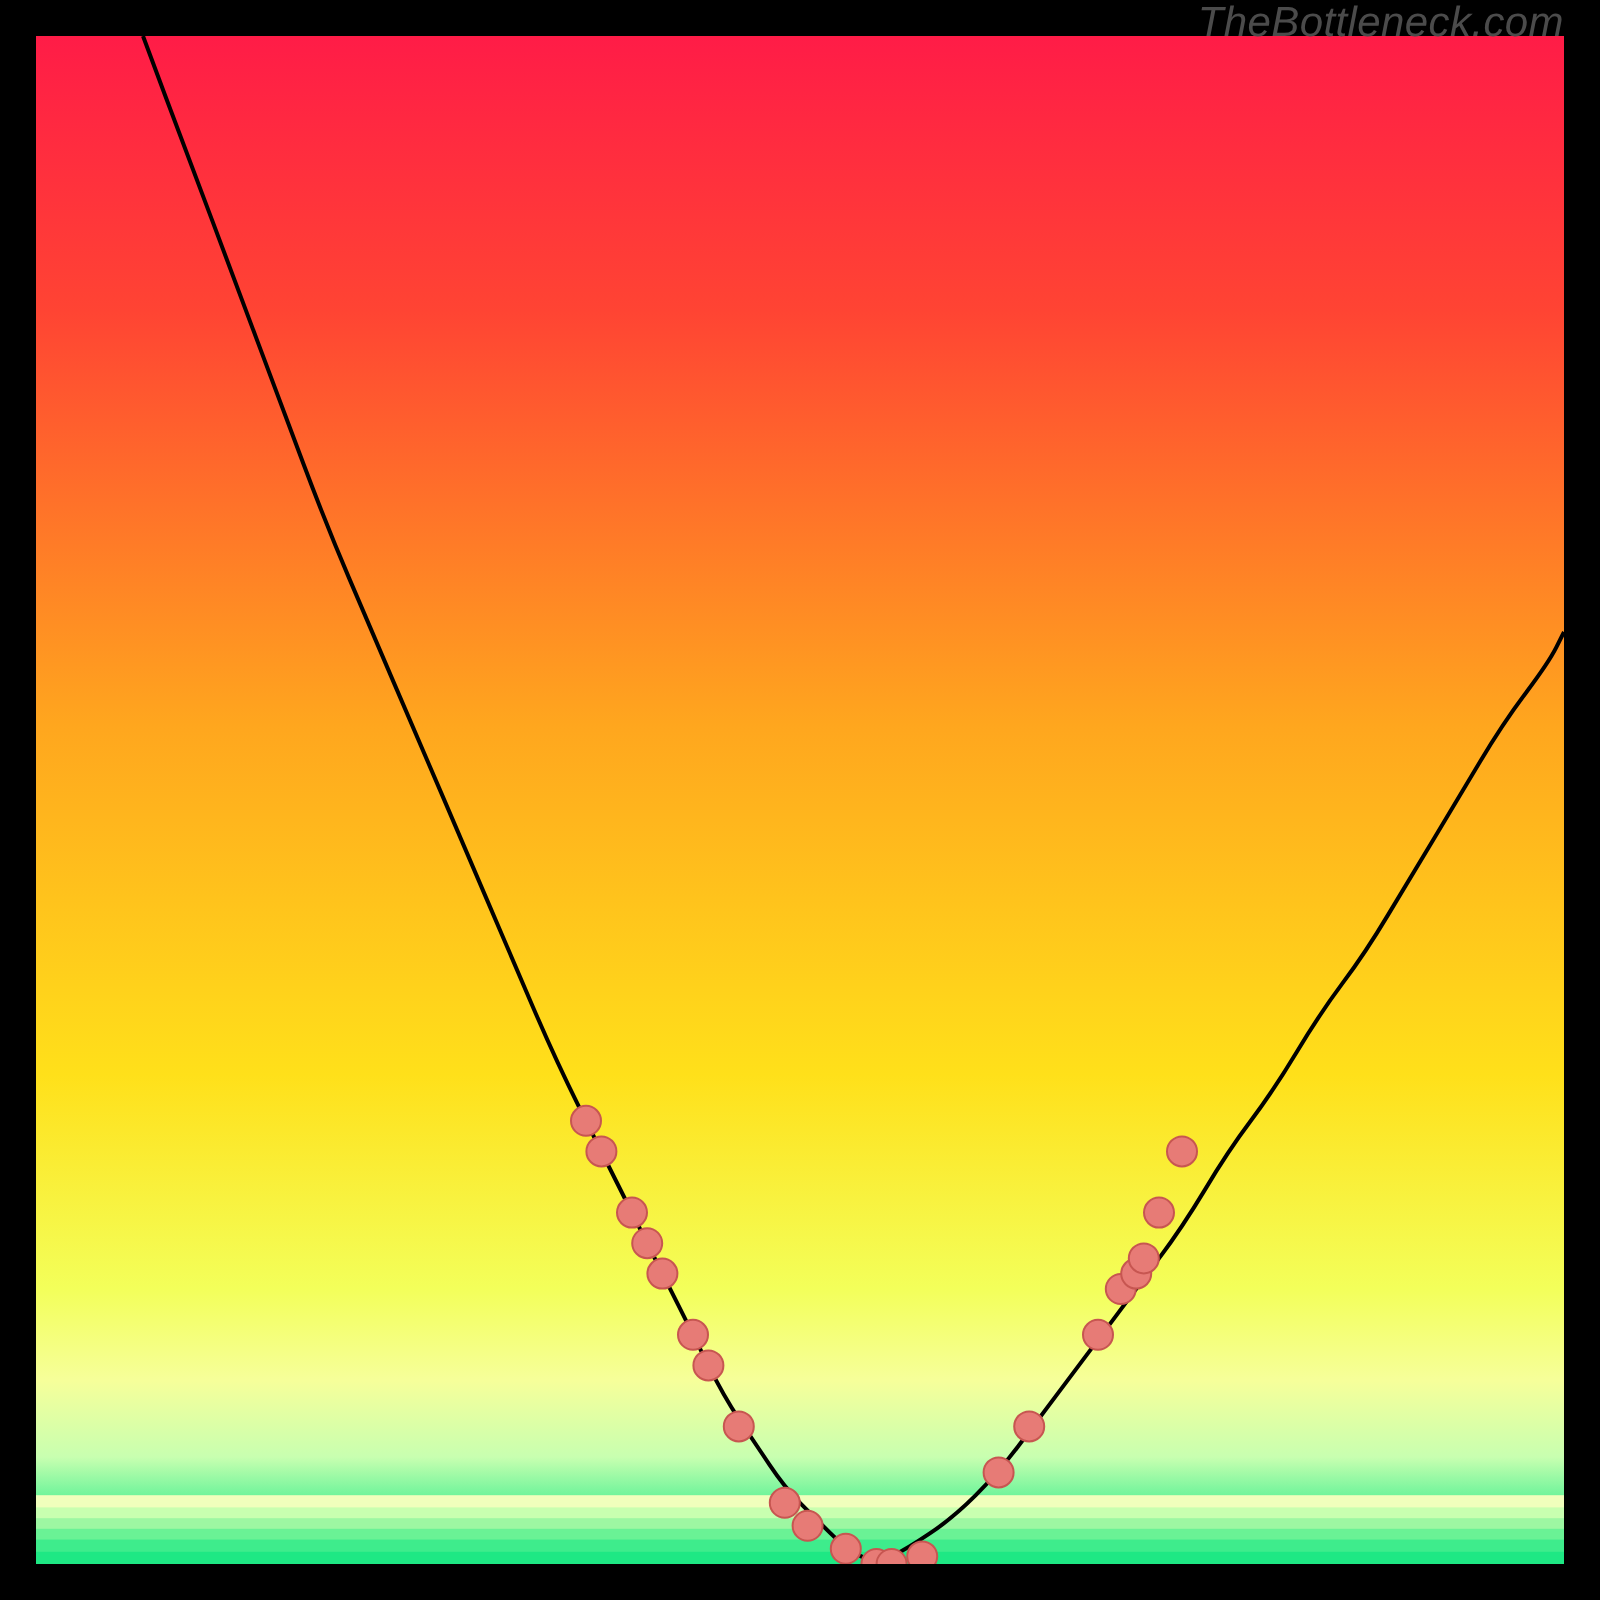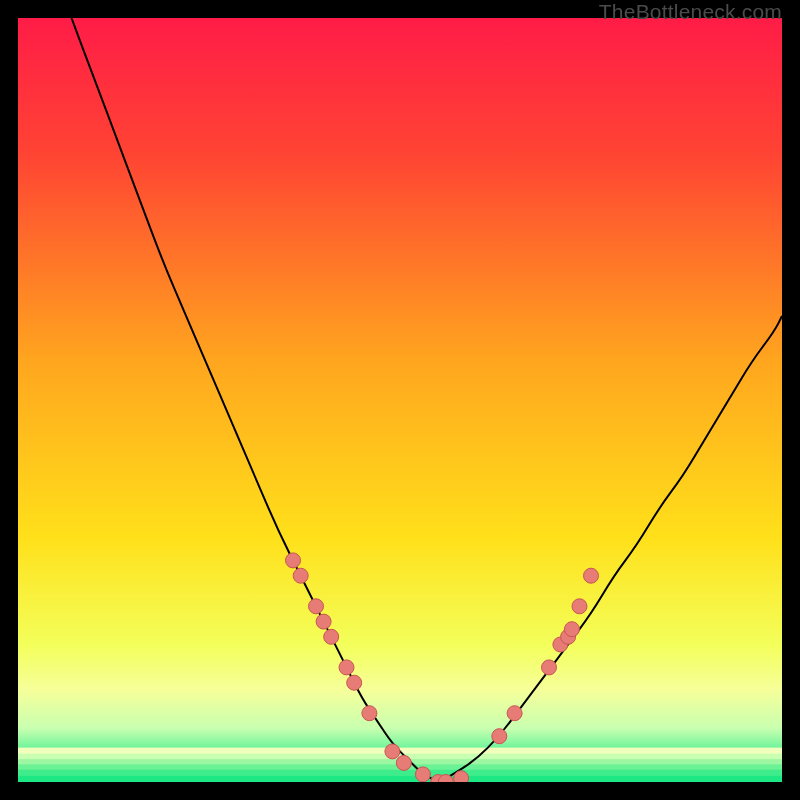--- a/index.html
+++ b/index.html
@@ -28,20 +28,21 @@
   }
   .watermark {
     position: absolute;
     top: 0;
     right: 18px;
     color: #4b4b4b;
     font-size: 21px;
     font-weight: 500;
     letter-spacing: 0.2px;
     line-height: 24px;
+    font-style: italic;
   }
   svg {
     display: block;
   }
 </style>
 </head>
 <body>
 
 <div class="frame">
   <svg class="plot-area" width="764" height="764" viewBox="0 0 764 764" preserveAspectRatio="none">

